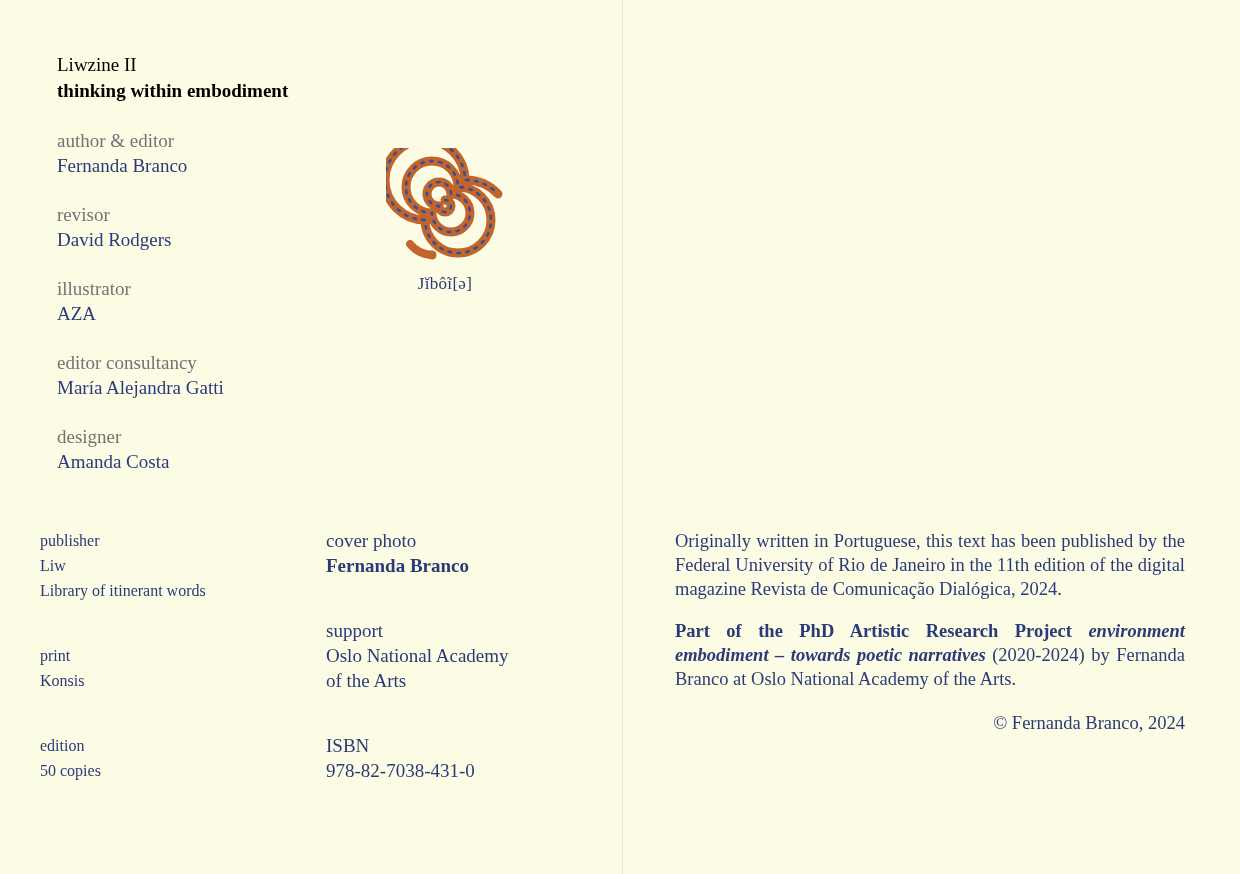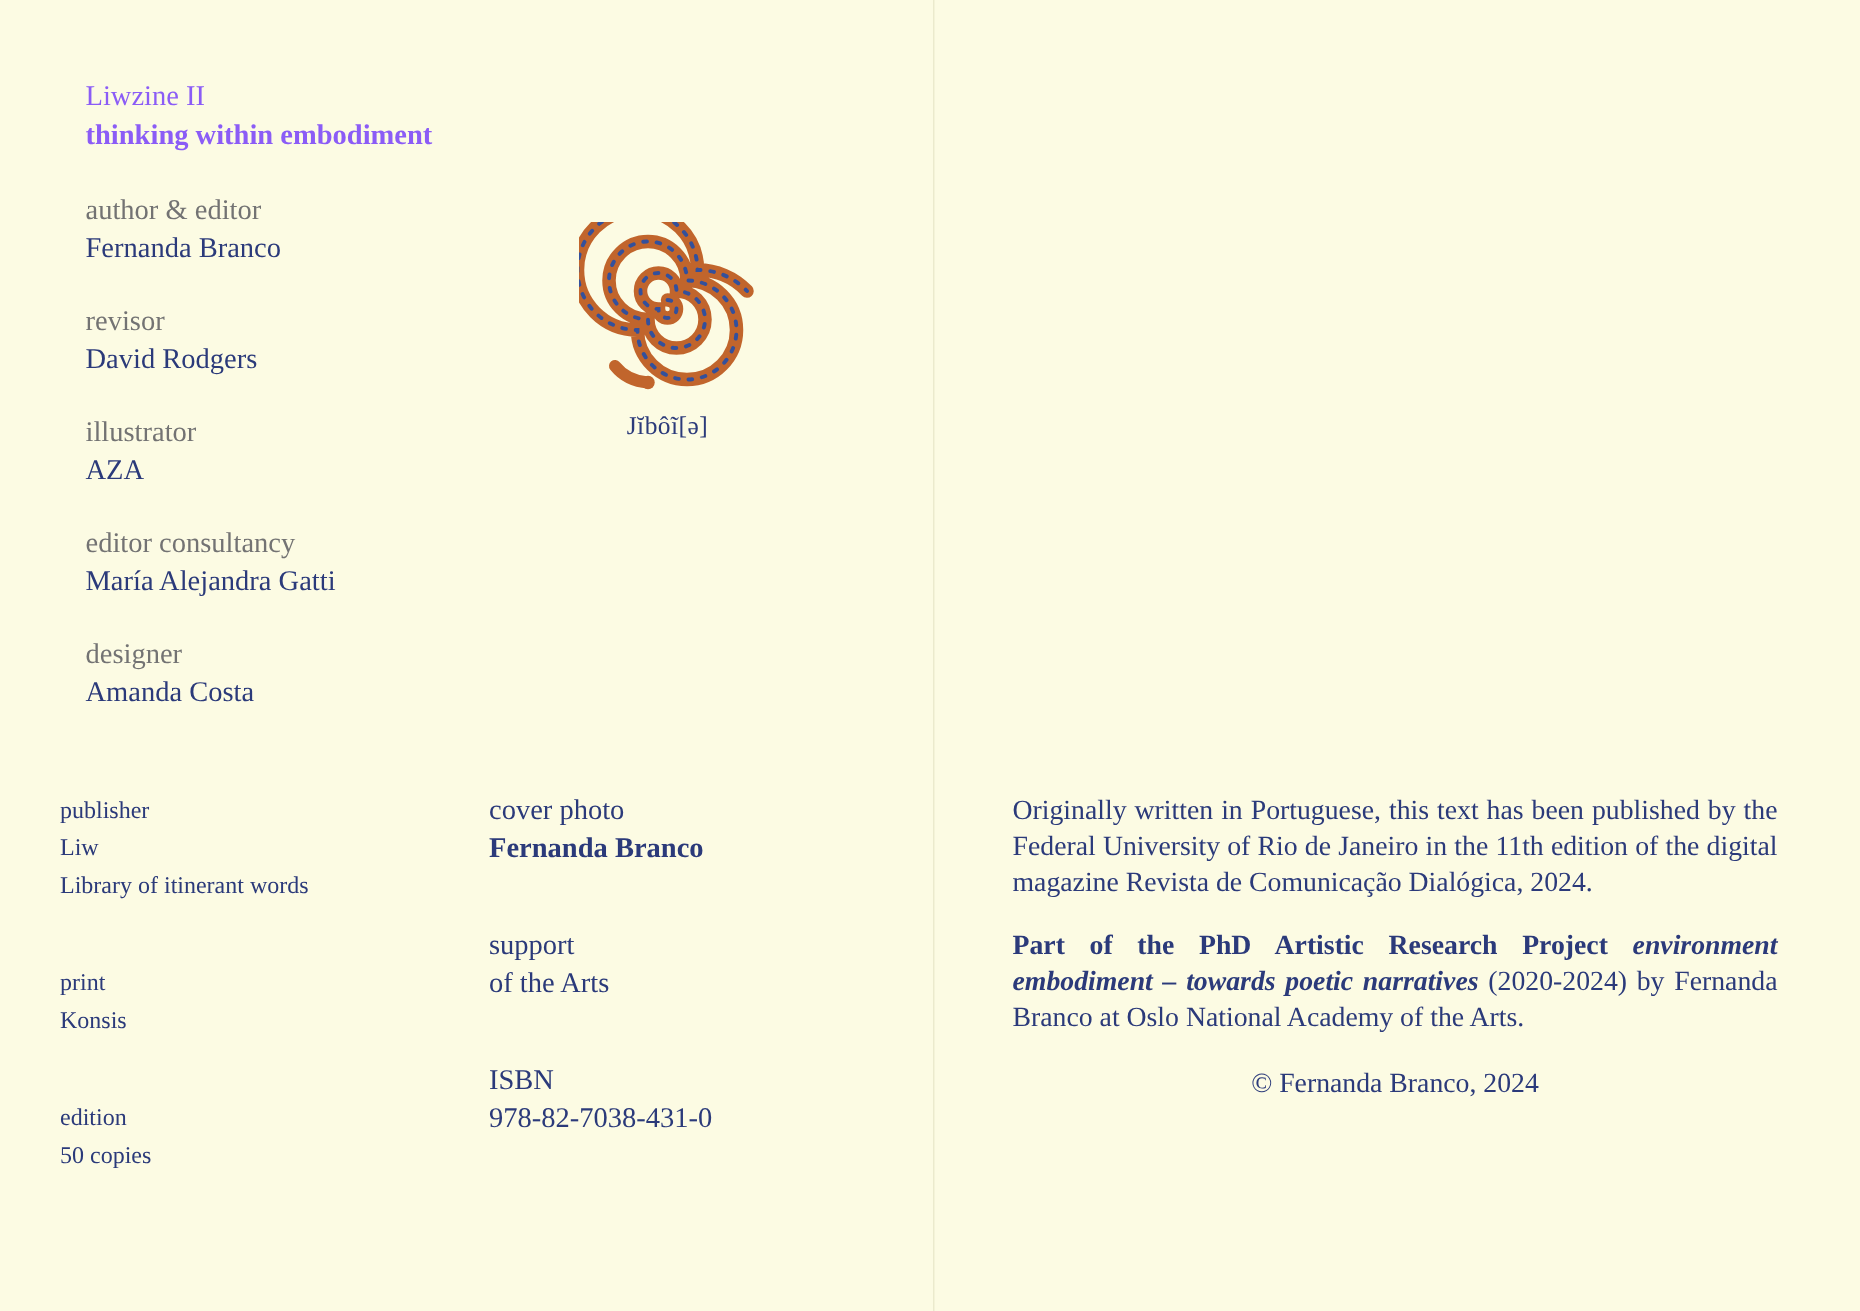--- a/index.html
+++ b/index.html
@@ -31,21 +31,21 @@
 
   .credits {
     position: absolute;
     left: 57px;
     top: 52px;
     width: 270px;
   }
   .title-line {
     font-size: 19px;
     line-height: 26px;
-    color: #8b5cf6;
+    color: #000000;
   }
   .title-line.bold {
     font-weight: bold;
   }
 
   .block {
     margin-top: 24px;
     font-size: 19px;
     line-height: 25px;
   }
@@ -99,21 +99,21 @@
   .right-col p { margin: 0; }
   .right-col .para2 {
     margin-top: 18px;
     font-weight: bold;
   }
   .right-col .para2 em { font-style: italic; }
   .right-col .para2 .reg { font-weight: normal; }
   .right-col .copyright {
     margin-top: 20px;
     font-weight: normal;
-    text-align: center;
+    text-align: right;
   }
 </style>
 </head>
 <body>
 
 <div class="page">
 
   <div class="fold"></div>
 
   <div class="credits">
@@ -162,20 +162,21 @@
     </div>
   </div>
 
   <div class="col2">
     <div>
       <div class="role">cover photo</div>
       <div class="val bold">Fernanda Branco</div>
     </div>
     <div class="gap">
       <div class="role">support</div>
+      <div class="val">Oslo National Academy</div>
       <div class="val">of the Arts</div>
     </div>
     <div class="gap">
       <div class="role">ISBN</div>
       <div class="val">978-82-7038-431-0</div>
     </div>
   </div>
 
   <div class="emblem">
     <svg width="118" height="120" viewBox="0 0 118 120">

